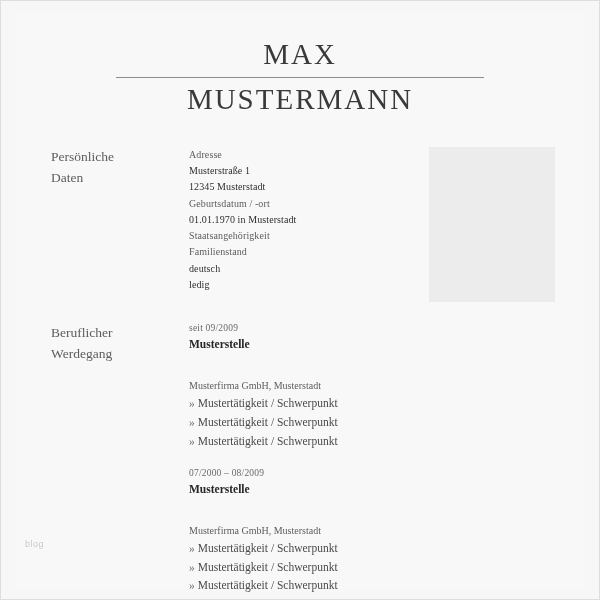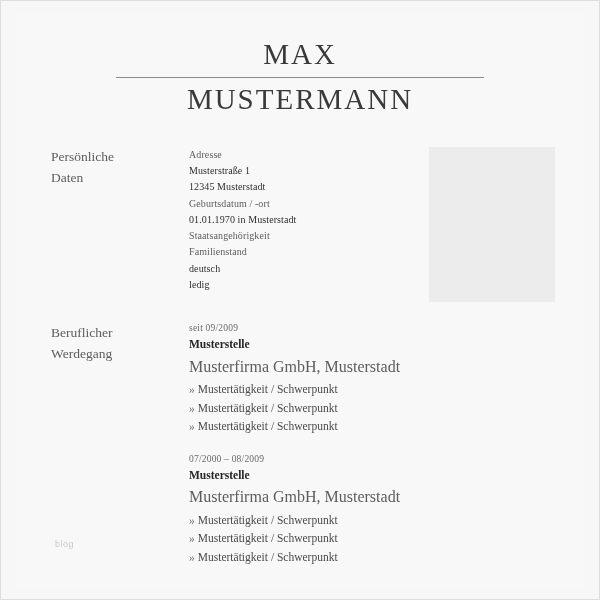--- a/index.html
+++ b/index.html
@@ -112,39 +112,40 @@
     letter-spacing: 0.2px;
     margin-bottom: 2px;
   }
   .job-title {
     font-size: 11.5px;
     color: #262626;
     font-weight: bold;
     line-height: 1.6;
   }
   .job-company {
-    font-size: 16px;
+    font-size: 10px;
     color: #5d5d5d;
     line-height: 1.63;
+    margin-top: 24px;
   }
   .bullet {
     font-size: 11.5px;
     color: #4a4a4a;
     line-height: 1.63;
   }
   .bullet .mark {
     color: #6d6d6d;
     padding-right: 3px;
   }
   .career-body {
     padding-right: 6px;
   }
   .watermark {
     position: absolute;
-    left: 40px;
+    left: 10px;
     bottom: 40px;
     font-family: "Liberation Sans", sans-serif;
     font-size: 9px;
     color: #c9c9c9;
     letter-spacing: 0.5px;
   }
 </style>
 </head>
 <body>
 

